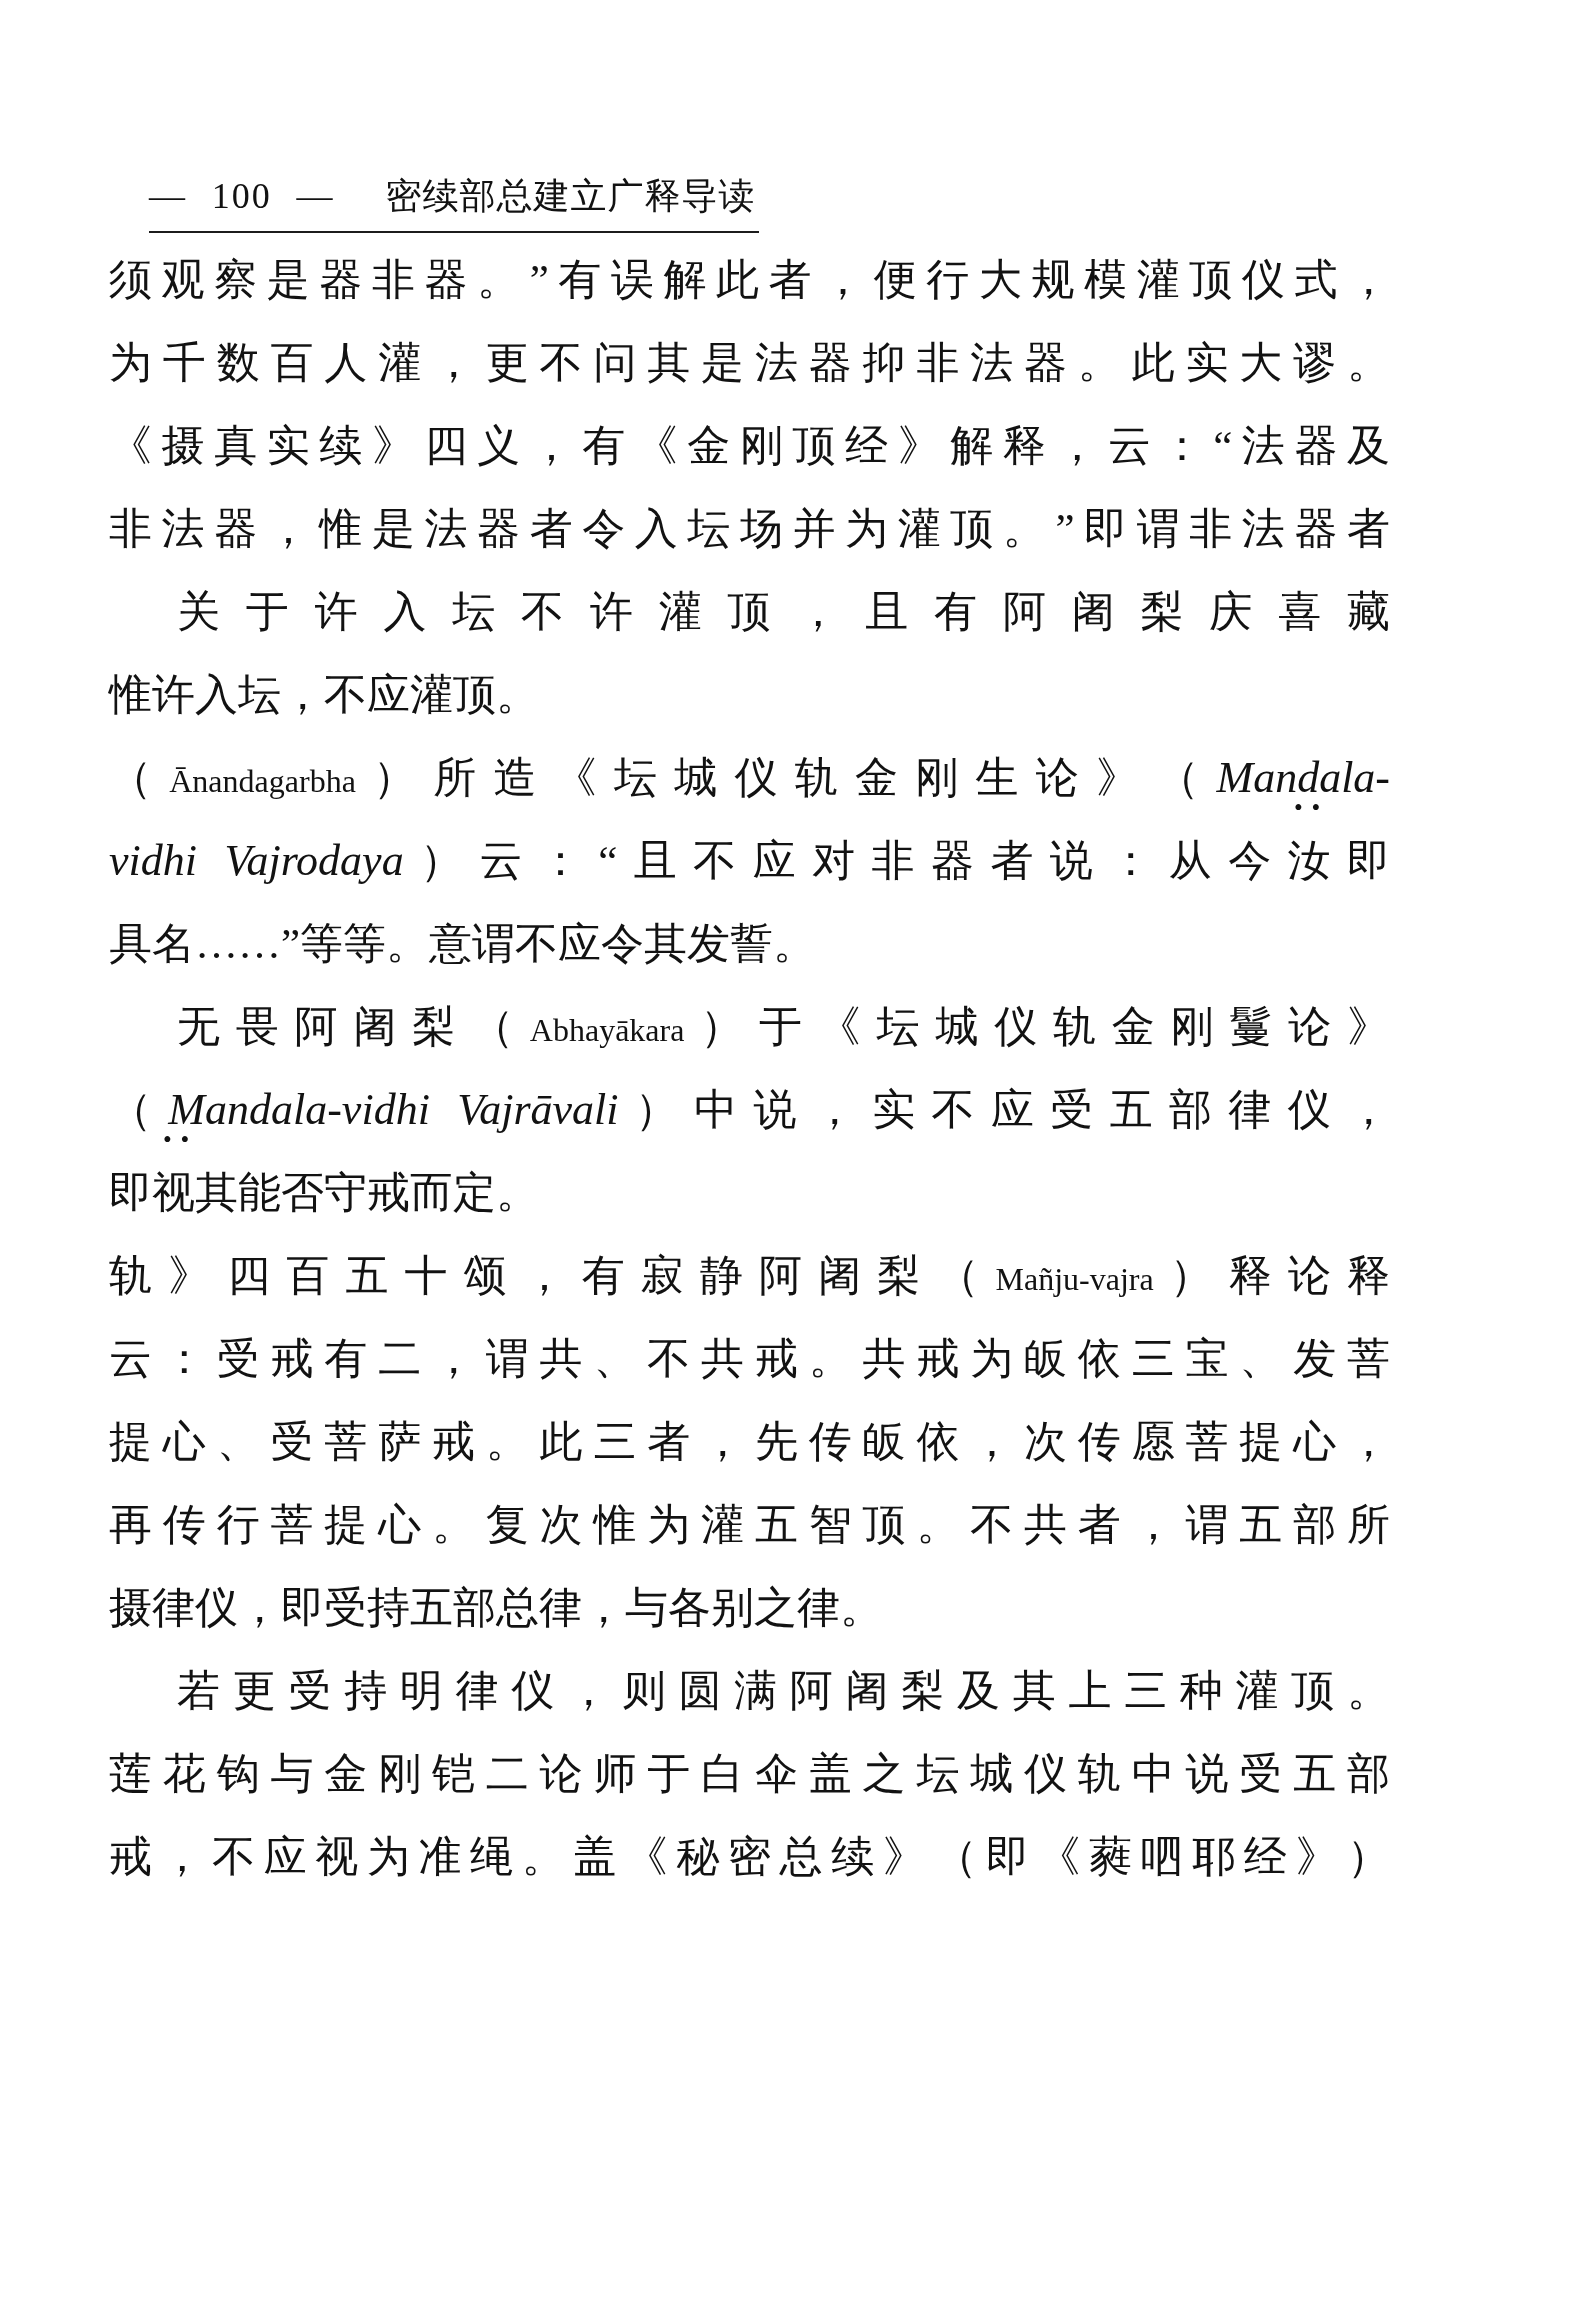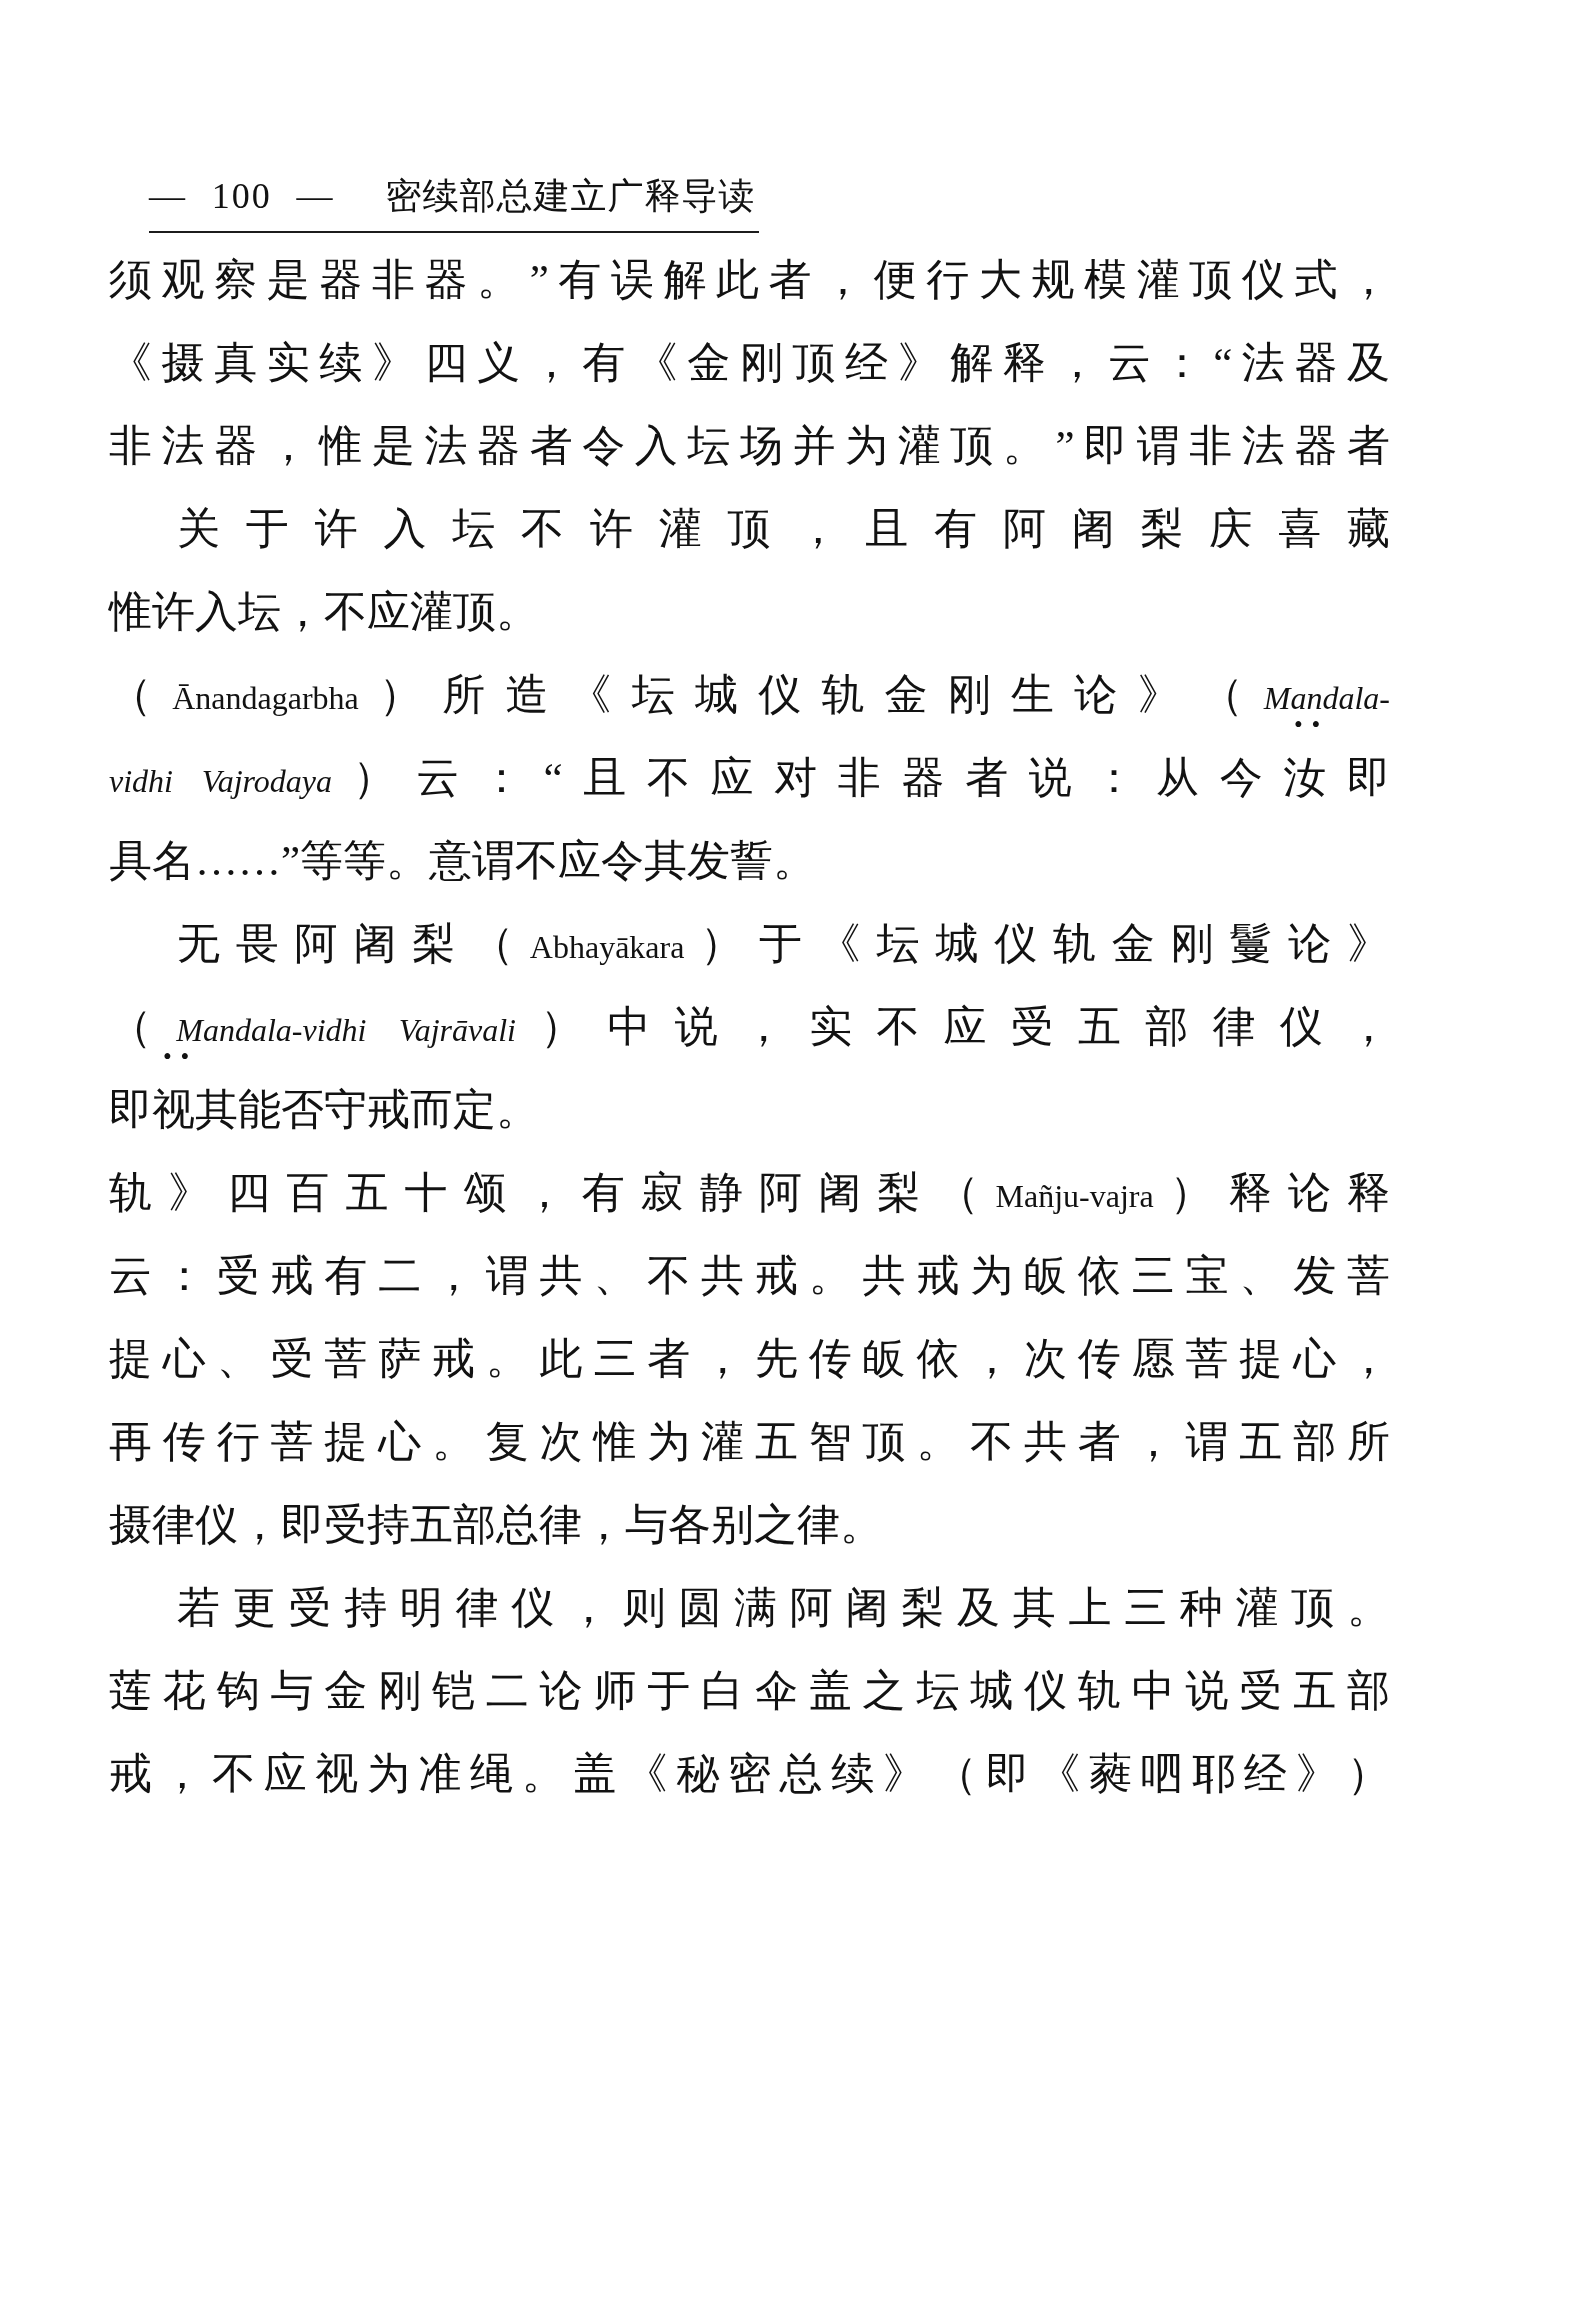--- a/index.html
+++ b/index.html
@@ -20,36 +20,37 @@
     position:absolute;left:109px;top:238px;width:1281px;
   }
   .line{
     position:relative;height:83px;line-height:83px;font-size:43px;
     text-align:justify;text-align-last:justify;
   }
   .line.end{text-align-last:left;}
   .line.indent{text-indent:68px;}
   .seg.c{}
   .seg.l{font-size:32px;}
-  .seg.i{font-style:italic;font-size:32px;}
+  .seg.i{font-style:italic;font-size:44px;}
   .underdots{
     position:absolute;top:59px;font-size:25px;line-height:25px;
     letter-spacing:8.8px;text-indent:0;color:#121212;
   }
 </style>
 </head>
 <body>
 
 <div class="page-header">
   <span class="folio">— 100 —</span>
   <span class="running-title">密续部总建立广释导读</span>
 </div>
 
 <div class="body-text" id="body-text">
     <div class="line"><span class="seg c">须观察是器非器。”有误解此者，便行大规模灌顶仪式，</span></div>
+    <div class="line"><span class="seg c">为千数百人灌，更不问其是法器抑非法器。此实大谬。</span></div>
     <div class="line"><span class="seg c">《摄真实续》四义，有《金刚顶经》解释，云：“法器及</span></div>
     <div class="line"><span class="seg c">非法器，惟是法器者令入坛场并为灌顶。”即谓非法器者</span></div>
     <div class="line indent"><span class="seg c">关于许入坛不许灌顶，且有阿阇梨庆喜藏</span></div>
     <div class="line end"><span class="seg c">惟许入坛，不应灌顶。</span></div>
     <div class="line"><span class="seg c">（</span><span class="seg l">Ānandagarbha</span><span class="seg c">）所造《坛城仪轨金刚生论》（</span><span class="seg i">Mandala-</span><span class="underdots" style="left: 1185px;">••</span></div>
     <div class="line"><span class="seg i">vidhi Vajrodaya</span><span class="seg c">）云：“且不应对非器者说：从今汝即</span></div>
     <div class="line end"><span class="seg c">具名……”等等。意谓不应令其发誓。</span></div>
     <div class="line indent"><span class="seg c">无畏阿阇梨（</span><span class="seg l">Abhayākara</span><span class="seg c">）于《坛城仪轨金刚鬘论》</span></div>
     <div class="line"><span class="seg c">（</span><span class="seg i">Mandala-vidhi Vajrāvali</span><span class="seg c">）中说，实不应受五部律仪，</span><span class="underdots" style="left: 54px;">••</span></div>
     <div class="line end"><span class="seg c">即视其能否守戒而定。</span></div>

